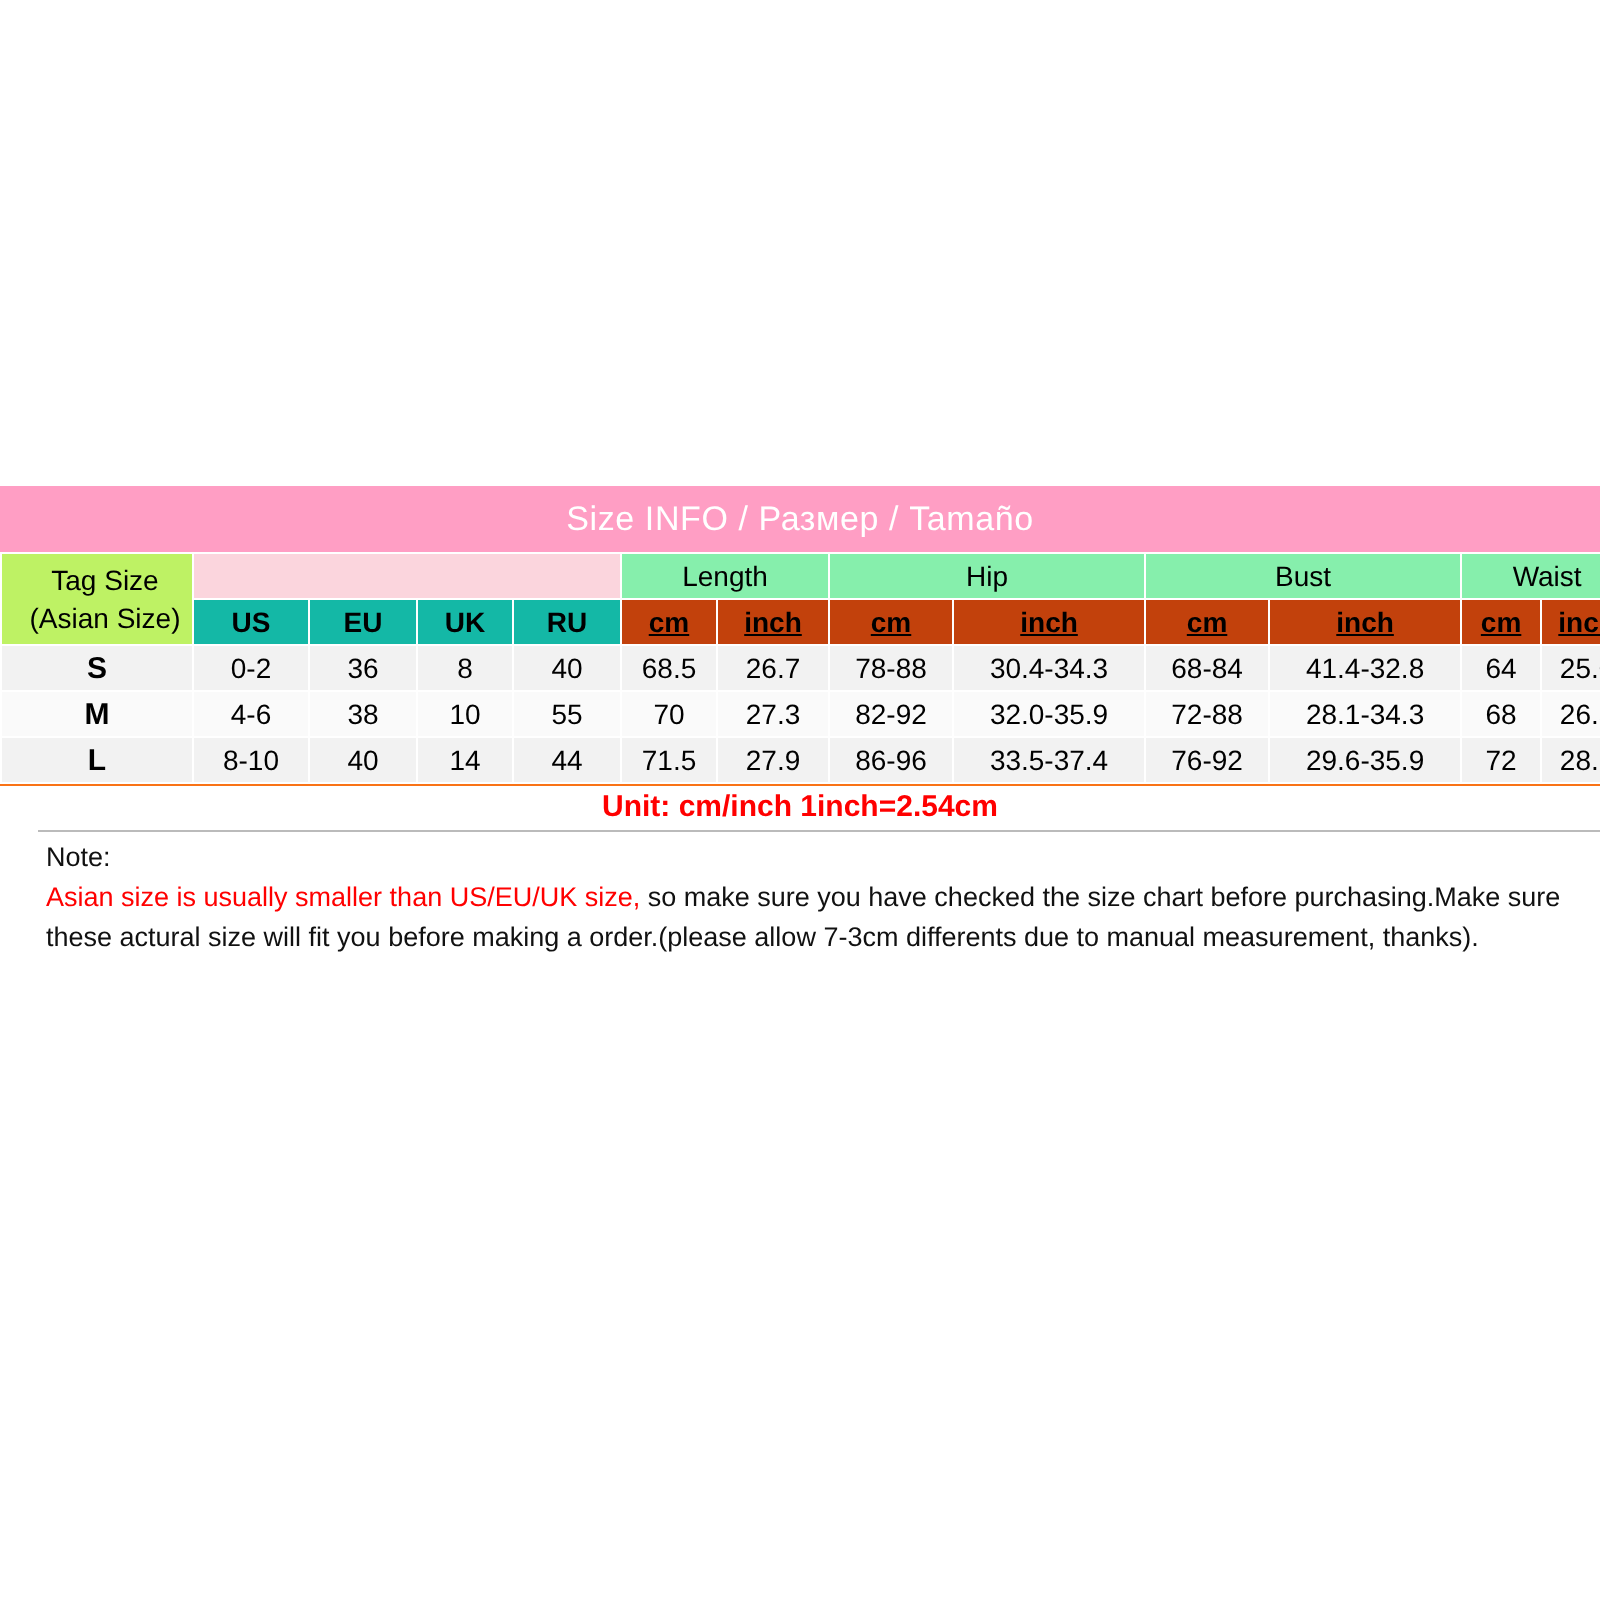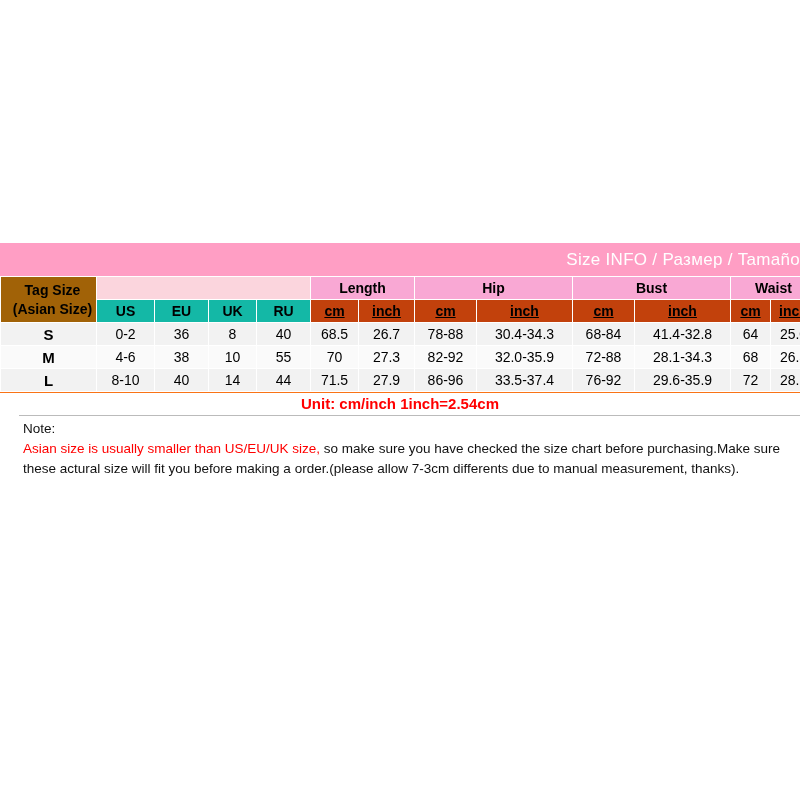--- a/index.html
+++ b/index.html
@@ -18,21 +18,21 @@
   #chart-wrap {
     position: absolute;
     left: 0;
     top: 243px;
     width: 800px;
   }
 
   .banner {
     background: #ff9ec4;
     color: #ffffff;
-    text-align: right;
+    text-align: center;
     font-size: 17px;
     line-height: 33px;
     height: 33px;
     letter-spacing: 0.3px;
   }
 
   table.size-table {
     width: 800px;
     border-collapse: collapse;
     table-layout: fixed;
@@ -47,30 +47,30 @@
     padding: 0;
     height: 22px;
   }
 
   
   .hdr {
     background: #14b8a6;
     font-weight: bold;
   }
   .tagcell {
-    background: #a16207;
-    font-weight: bold;
+    background: #bef264;
+    font-weight: normal;
     font-size: 15px;
     line-height: 19px;
     text-align: left;
     padding-left: 8px !important;
   }
   .grp {
-    background: #f9a8d4;
-    font-weight: bold;
+    background: #86efac;
+    font-weight: normal;
     font-size: 17px;
   }
   .blank {
     background: #fbd5dd;
   }
   .unitcell {
     background: #c2410c;
     font-weight: bold;
     font-size: 14px;
     text-decoration: underline;

